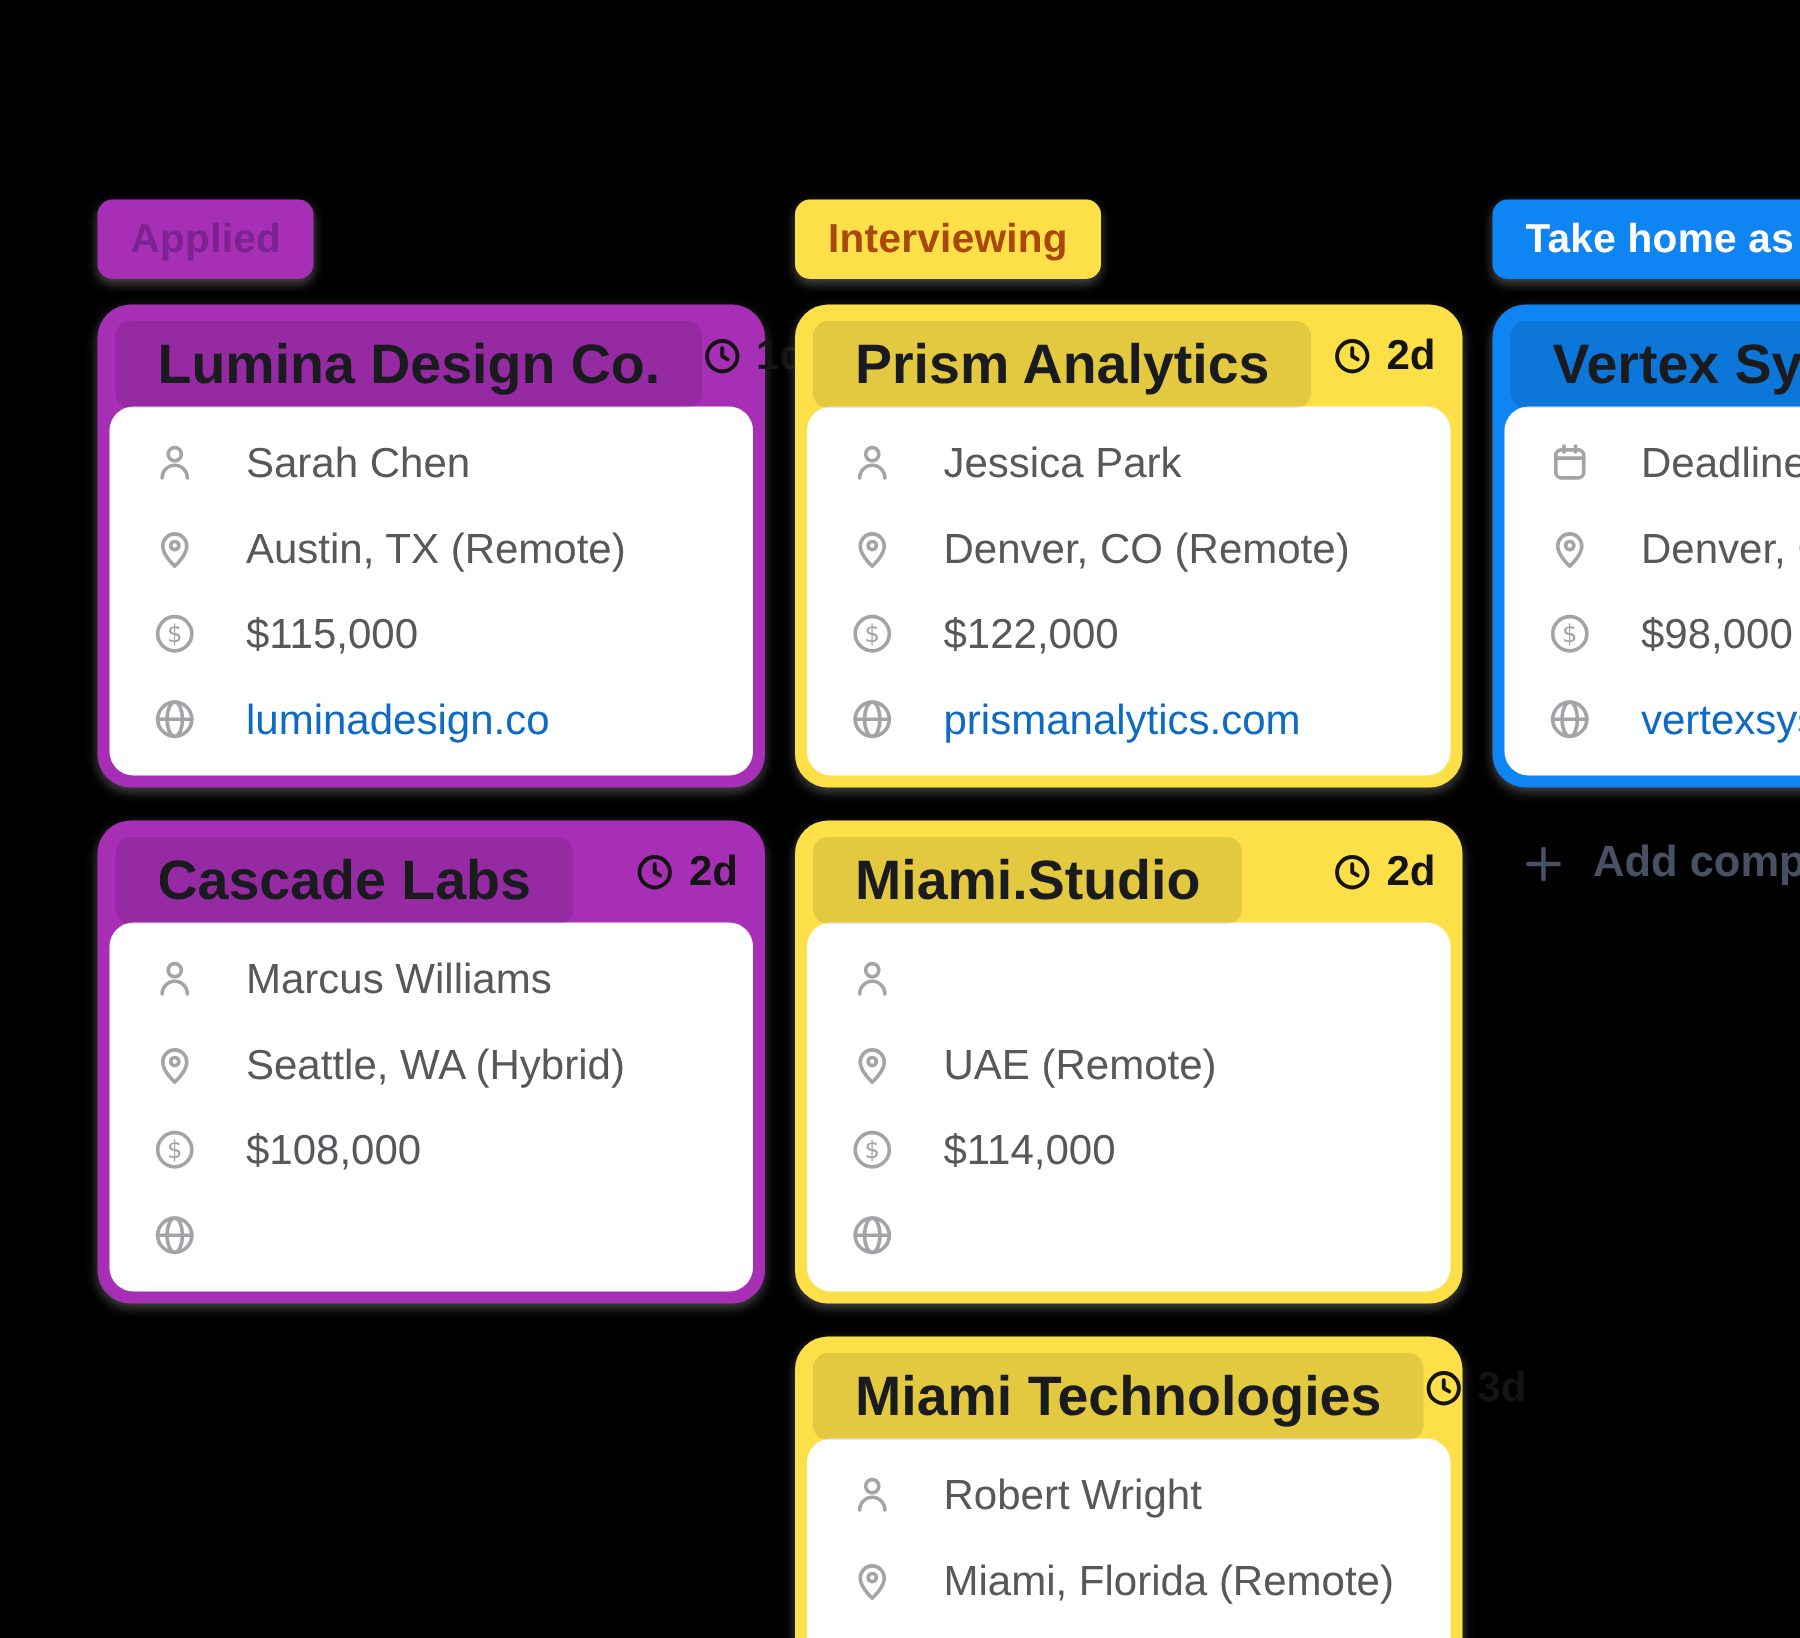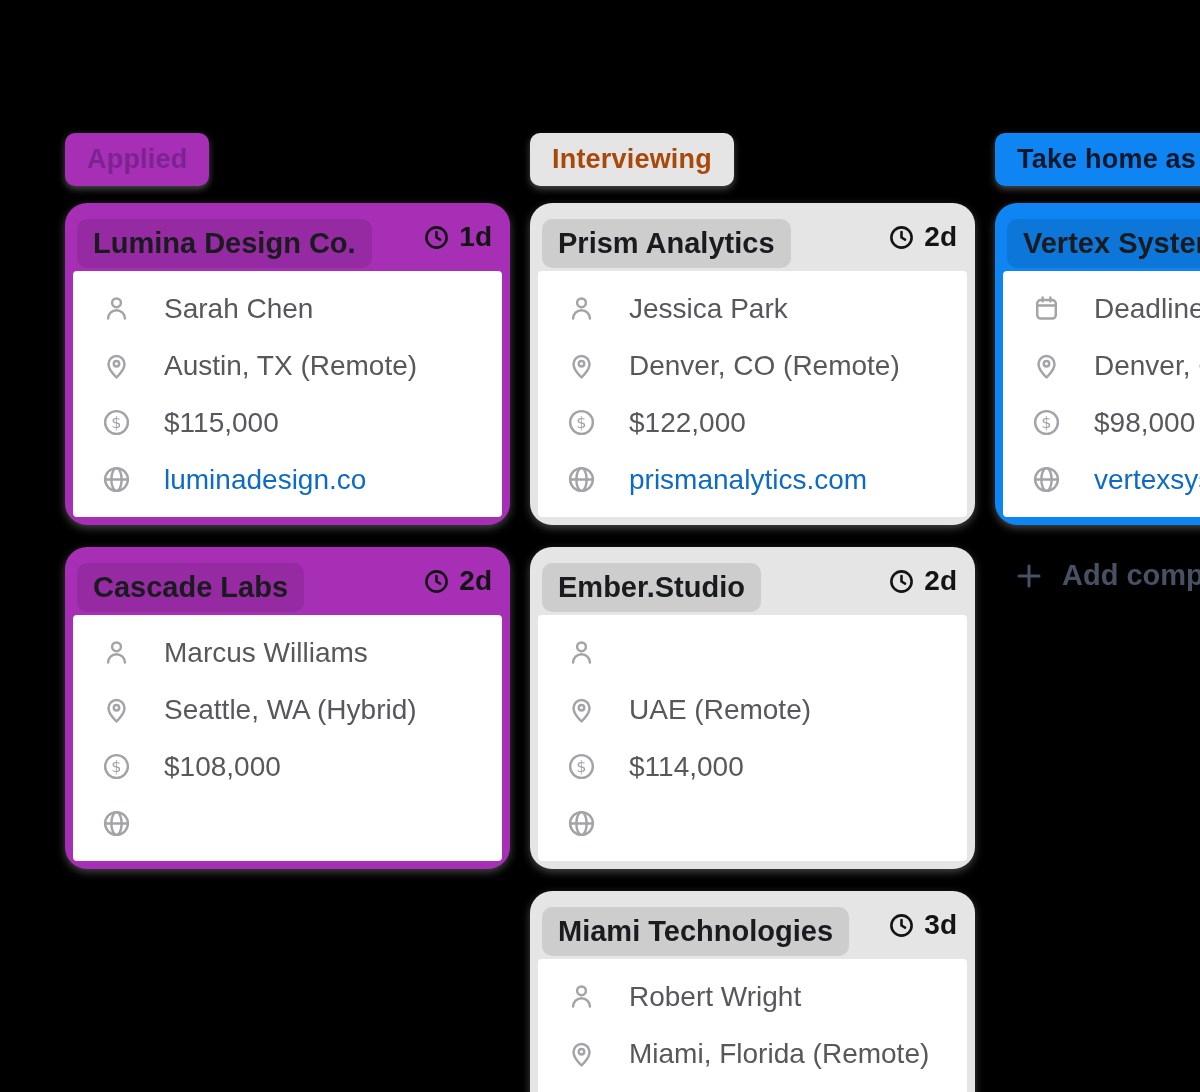--- a/index.html
+++ b/index.html
@@ -44,40 +44,40 @@
   .card-header {
     height: 68px;
     display: flex;
     align-items: center;
     justify-content: space-between;
     padding: 0 10px 0 4px;
   }
   .title-pill {
     background: rgba(0,0,0,0.10);
     border-radius: 10px;
-    padding: 8px 16px;
-    font-size: 29px;
+    padding: 8px 28px;
+    font-size: 37px;
     font-weight: 700;
     color: #1a1b1e;
     white-space: nowrap;
     margin-top: 12px;
   }
   .time-badge {
     display: flex;
     align-items: center;
     gap: 9px;
     font-size: 28px;
     font-weight: 700;
     color: #141414;
     white-space: nowrap;
   }
   .time-badge svg { width: 27px; height: 27px; color: #141414; }
   .card-body {
     background: #ffffff;
-    border-radius: 4px;
+    border-radius: 16px;
     padding: 9px 0;
     height: 228px;
   }
   .row {
     height: 57px;
     display: flex;
     align-items: center;
     padding-left: 28px;
   }
   .row svg {
@@ -89,24 +89,24 @@
     margin-left: 32px;
     font-size: 28px;
     color: #57585c;
     white-space: nowrap;
   }
   .row-text.link { color: #0e6bc5; }
 
   
   .c-purple .col-label, .c-purple .card { background: #a62fb5; }
   .c-purple .col-label-text { color: #7d2391; }
-  .c-orange .col-label, .c-orange .card { background: #e5e5e5; }
+  .c-orange .col-label, .c-orange .card { background: #fde047; }
   .c-orange .col-label-text { color: #a8480a; }
   .c-blue .col-label, .c-blue .card { background: #0e85f2; }
-  .c-blue .col-label-text { color: #0f172a; }
+  .c-blue .col-label-text { color: #ffffff; }
 
   .add-company-btn {
     display: flex;
     align-items: center;
     gap: 17px;
     margin-top: 34px;
     margin-left: 18px;
     background: none;
     border: none;
     padding: 0;
@@ -280,21 +280,21 @@
           <svg class="icon">
               <use href="#i-globe"></use>
             </svg>
           <span class="row-text link">prismanalytics.com</span>
         </div>
       </div>
     </div>
 
     <div class="card">
       <div class="card-header">
-        <span class="title-pill">Ember.Studio</span>
+        <span class="title-pill">Miami.Studio</span>
         <span class="time-badge">
           <svg class="icon-bold">
               <use href="#i-clock"></use>
             </svg>
           <span>2d</span>
         </span>
       </div>
       <div class="card-body">
         <div class="row">
           <svg class="icon">

